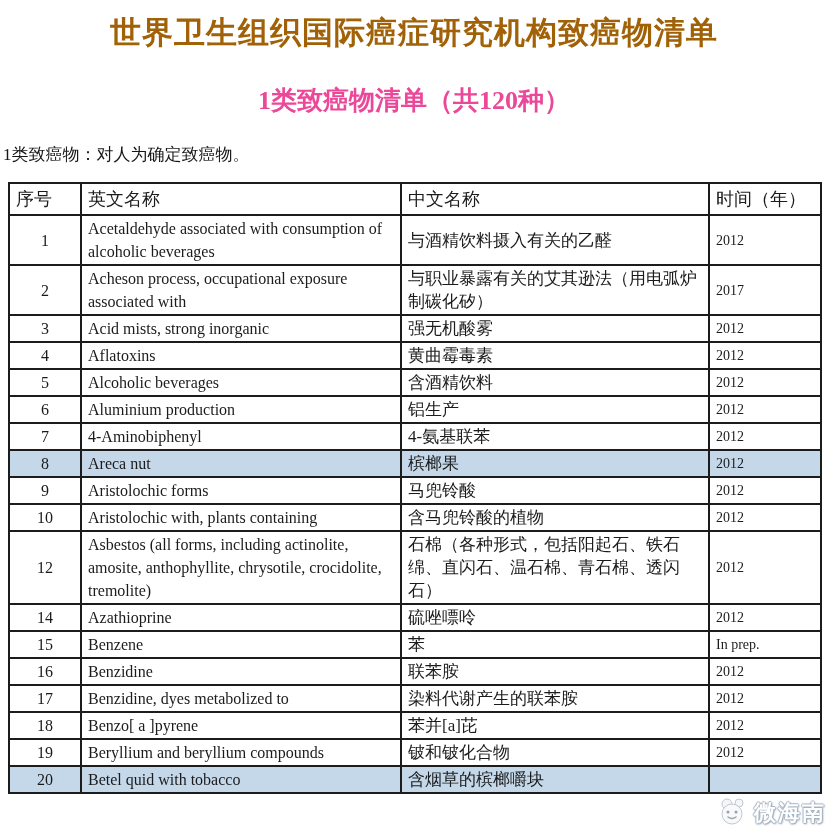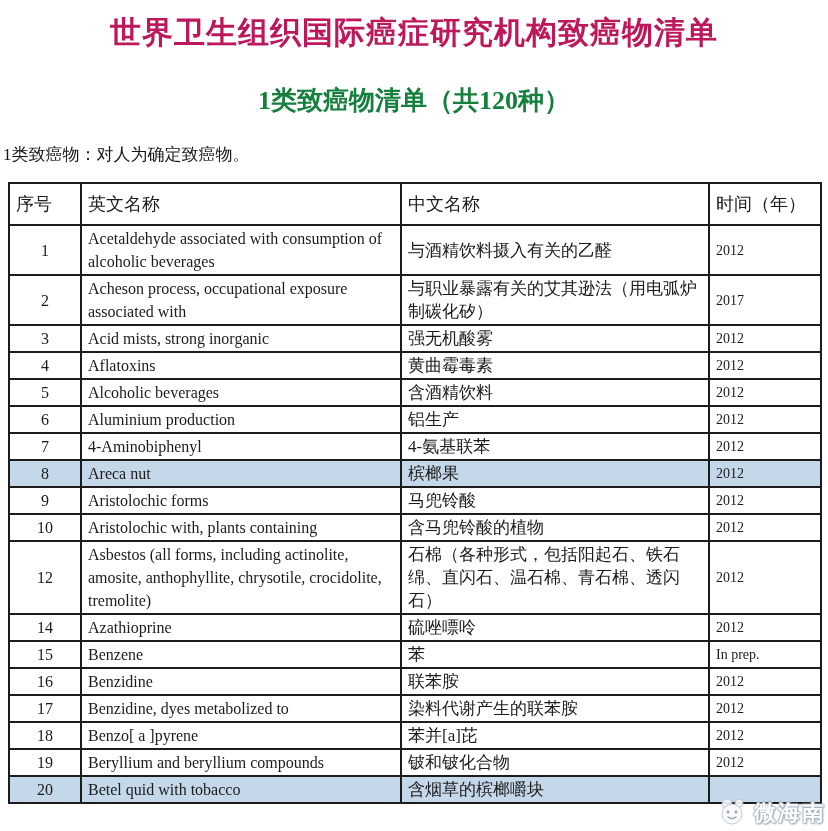--- a/index.html
+++ b/index.html
@@ -13,29 +13,29 @@
     overflow: hidden;
     position: relative;
   }
   .doc-title {
     margin: 12px 0 0 0;
     text-align: center;
     font-family: "Liberation Sans", sans-serif;
     font-weight: 700;
     font-size: 31px;
     letter-spacing: 1px;
-    color: #be185d;
+    color: #a16207;
   }
   .doc-subtitle {
     margin: 29px 0 0 0;
     text-align: center;
     font-family: "Liberation Serif", serif;
     font-weight: 700;
     font-size: 26px;
-    color: #15803d;
+    color: #ec4899;
   }
   .doc-note {
     margin: 25px 0 16px 3px;
     font-size: 17px;
     color: #161616;
   }
   table.carcinogen {
     border-collapse: collapse;
     table-layout: fixed;
     width: 812px;
@@ -43,21 +43,21 @@
   }
   table.carcinogen td, table.carcinogen th {
     border: 2px solid var(--line);
     padding: 1px 6px;
     line-height: 23px;
     vertical-align: middle;
     font-weight: normal;
     overflow: hidden;
   }
   table.carcinogen th {
-    height: 42px;
+    height: 32px;
     font-size: 18px;
     text-align: left;
   }
   th.c-no { text-align: center; }
   td.c-no { text-align: center; font-size: 16px; }
   td.c-en { font-size: 16px; font-family: "Liberation Serif", serif; }
   td.c-zh { font-size: 17px; }
   td.c-year { text-align: left; font-size: 14px; margin-left: 32px; }
   tr.hl td { background: var(--hl); }
   .watermark {

